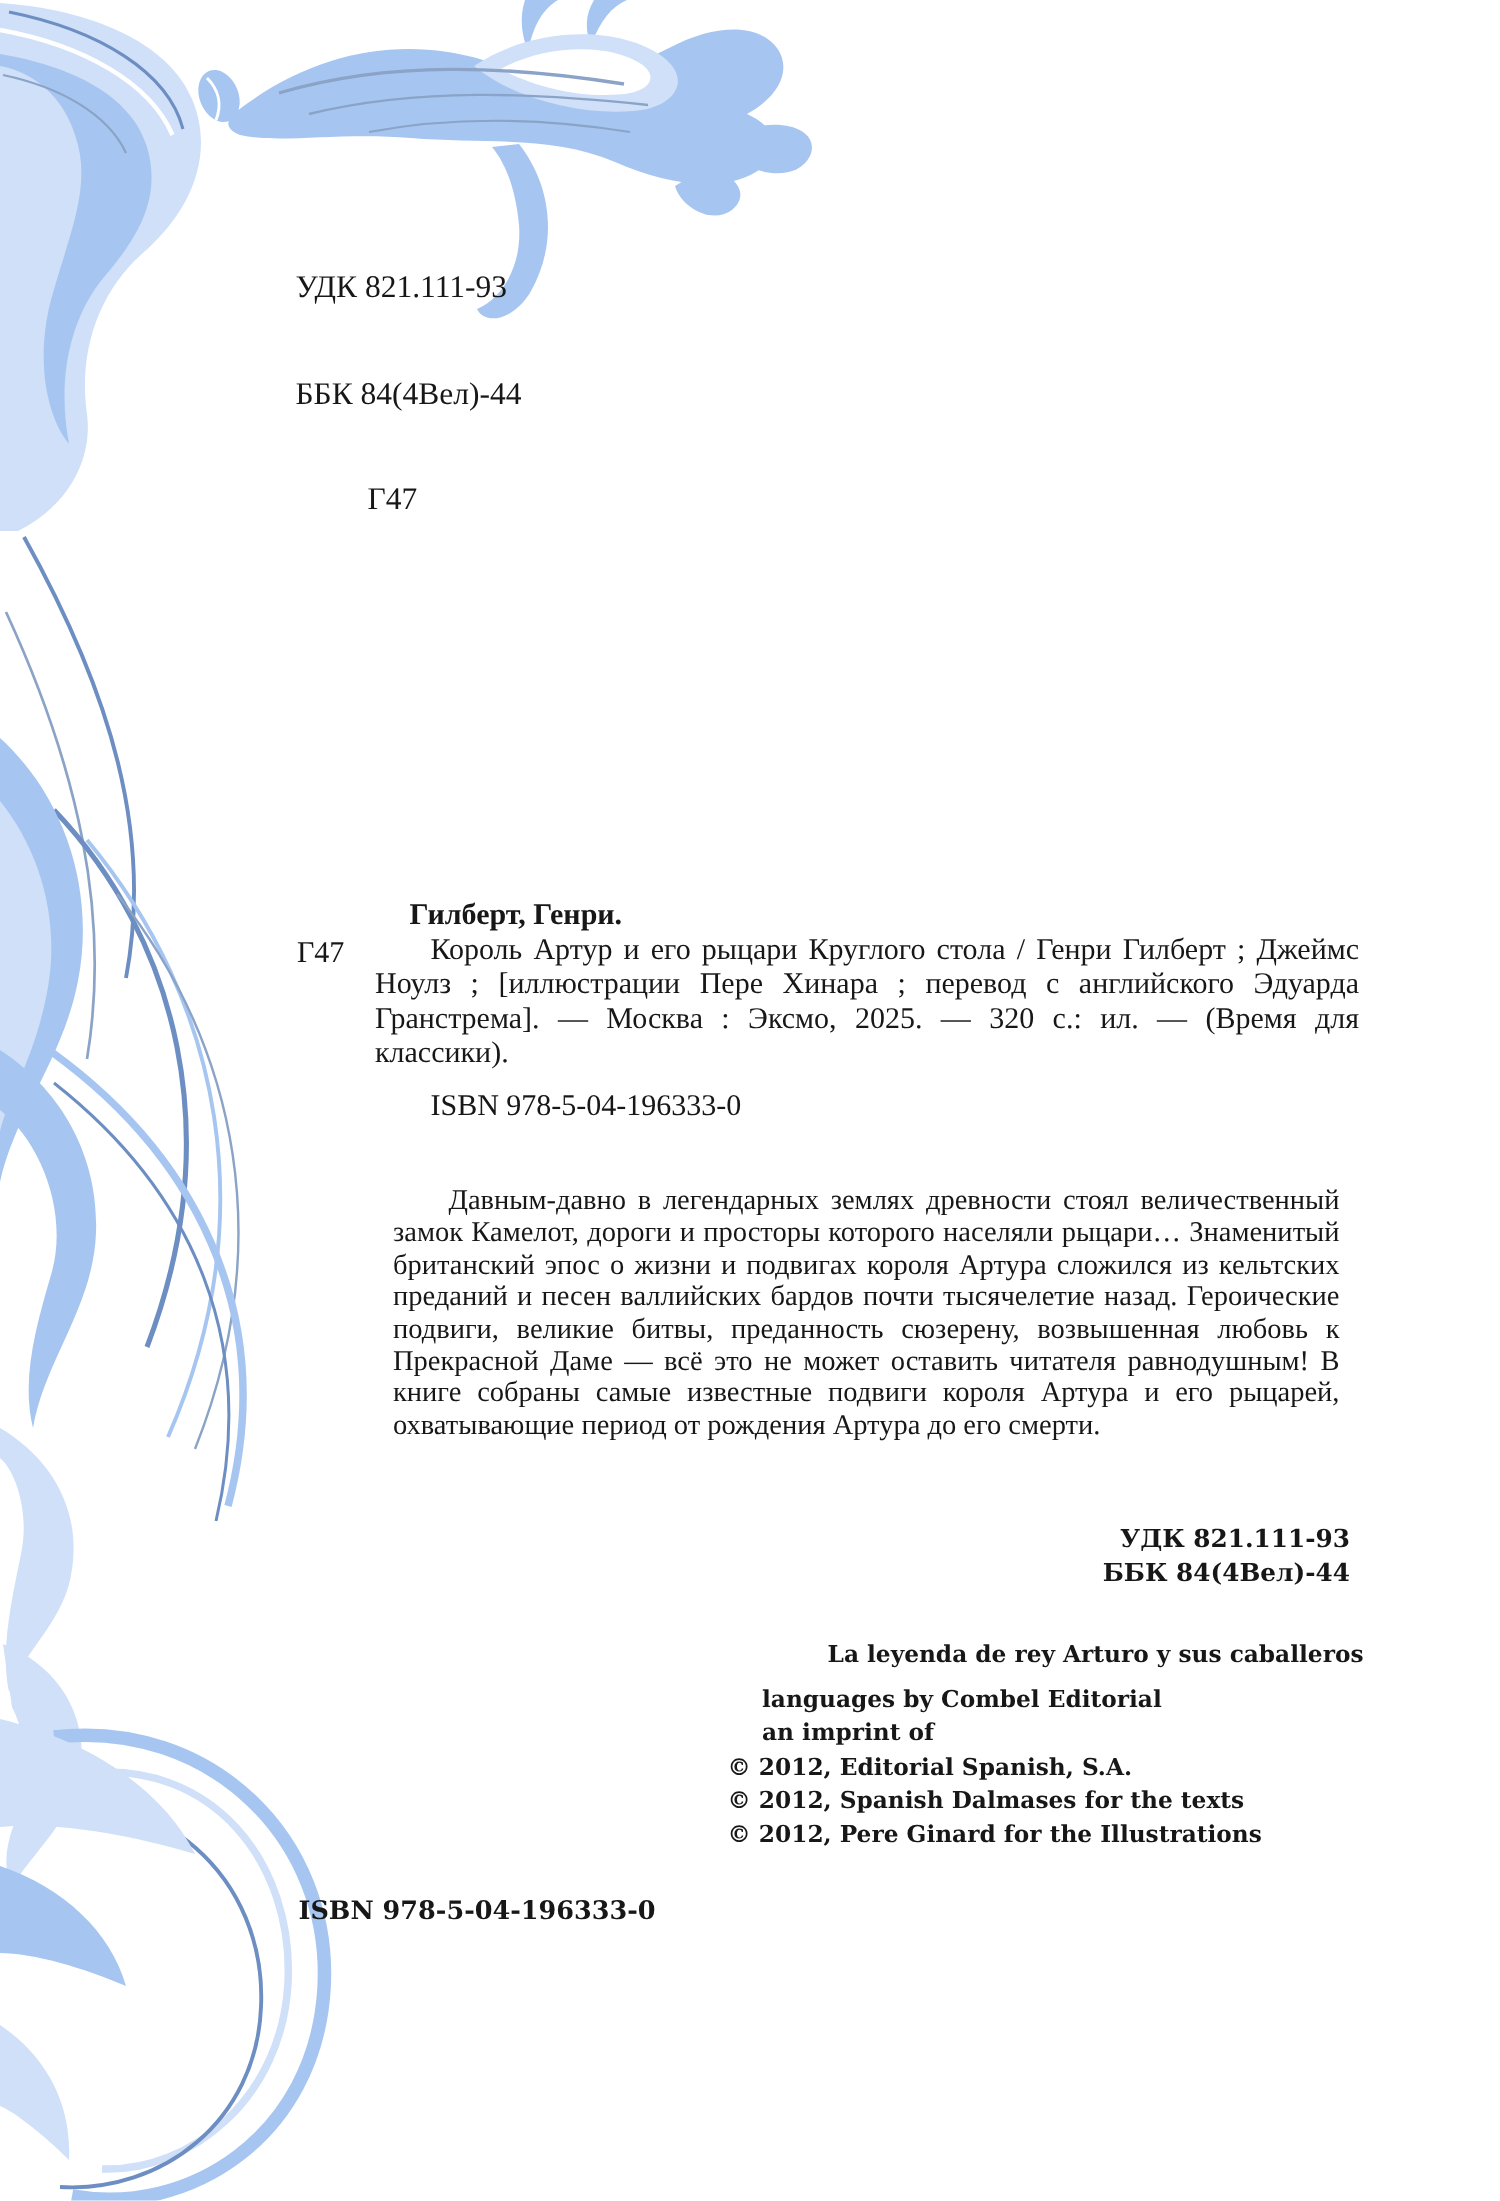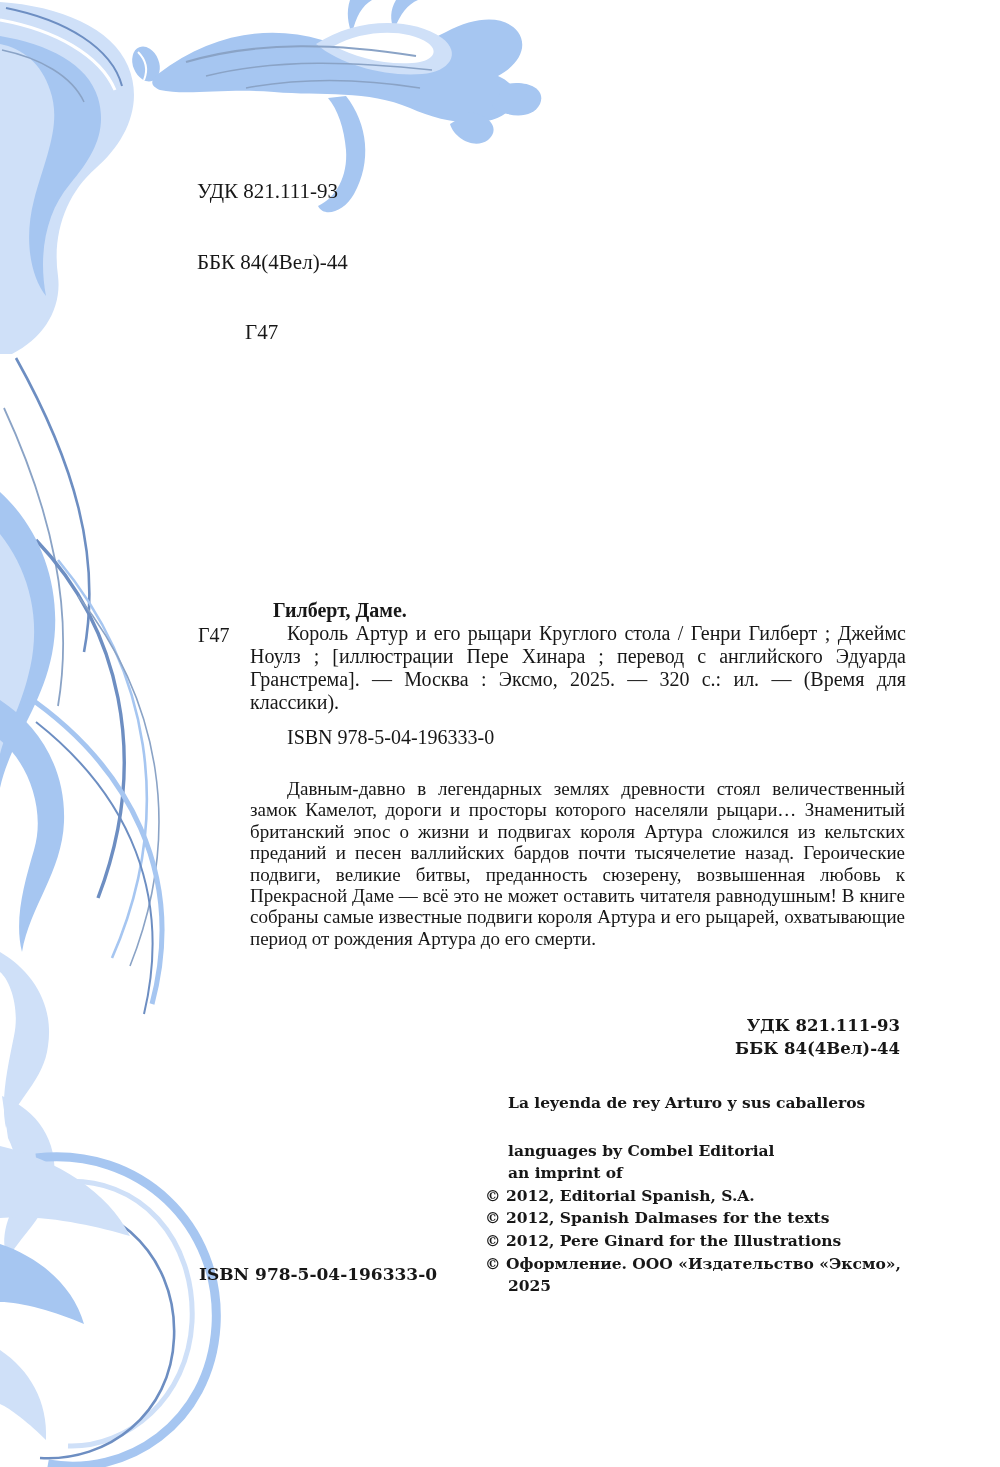--- a/index.html
+++ b/index.html
@@ -23,29 +23,29 @@
   .top-codes .indent{padding-left:48px;}
 
   .catalog{left:198px;top:599px;width:708px;font-size:20px;line-height:23px;}
   .catalog .author{margin:0 0 0 75px;font-weight:bold;}
   .catalog .entry{position:relative;}
   .catalog .code{position:absolute;left:0;top:2px;}
   .catalog .desc{margin:0 0 10px 52px;text-indent:37px;text-align:justify;}
   .catalog .cat-isbn{margin:12px 0 0 89px;}
 
   .annotation{left:250px;top:778px;width:655px;font-size:19px;line-height:21.4px;text-align:justify;}
-  .annotation p{margin:0;text-indent:37px;}
+  .annotation p{margin:12px;text-indent:37px;}
 
   .codes-right{right:100px;top:1014px;text-align:right;
     font-family:"DejaVu Serif",serif;font-weight:bold;font-size:16.5px;line-height:23px;}
 
   .credits{left:485px;top:1092px;width:424px;
     font-family:"DejaVu Serif",serif;font-weight:bold;font-size:15.5px;line-height:22.6px;}
   .credits p{margin:0;padding-left:23px;}
-  .credits .title{margin-bottom:25px;}
+  .credits .title{margin-bottom:7px;text-align:right;}
   .credits .cline{text-indent:-23px;}
 
   .isbn-bottom{left:199px;top:1264px;
     font-family:"DejaVu Serif",serif;font-weight:bold;font-size:17px;}
 </style>
 </head>
 <body>
 
 <svg class="abs" style="left:0;top:0;" width="1000" height="1467" viewBox="0 0 1000 1467" aria-hidden="true">
 
@@ -101,21 +101,21 @@
   </g>
 </svg>
 
 <div class="abs top-codes">
   <div>УДК 821.111-93</div>
   <div>ББК 84(4Вел)-44</div>
   <div class="indent">Г47</div>
 </div>
 
 <div class="abs catalog">
-  <p class="author">Гилберт, Даме.</p>
+  <p class="author">Гилберт, Генри.</p>
   <div class="entry">
     <span class="code">Г47</span>
     <p class="desc">Король Артур и его рыцари Круглого стола / Генри Гилберт ; Джеймс Ноулз ; [иллюстрации Пере Хинара ; перевод с английского Эдуарда Гранстрема]. — Москва : Эксмо, 2025. — 320 с.: ил. — (Время для классики).</p>
   </div>
   <p class="cat-isbn">ISBN 978-5-04-196333-0</p>
 </div>
 
 <div class="abs annotation">
   <p>Давным-давно в легендарных землях древности стоял величественный замок Камелот, дороги и просторы которого населяли рыцари… Знаменитый британский эпос о жизни и подвигах короля Артура сложился из кельтских преданий и песен валлийских бардов почти тысячелетие назад. Героические подвиги, великие битвы, преданность сюзерену, возвышенная любовь к Прекрасной Даме — всё это не может оставить читателя равнодушным! В книге собраны самые известные подвиги короля Артура и его рыцарей, охватывающие период от рождения Артура до его смерти.</p>
 </div>
@@ -125,16 +125,15 @@
   <div>ББК 84(4Вел)-44</div>
 </div>
 
 <div class="abs credits">
   <p class="title">La leyenda de rey Arturo y sus caballeros</p>
   <p>languages by Combel Editorial</p>
   <p>an imprint of</p>
   <p class="cline">© 2012, Editorial Spanish, S.A.</p>
   <p class="cline">© 2012, Spanish Dalmases for the texts</p>
   <p class="cline">© 2012, Pere Ginard for the Illustrations</p>
-  <p class="cline">© Оформление. ООО «Издательство «Эксмо», 2025</p>
 </div>
 
 <div class="abs isbn-bottom">ISBN 978-5-04-196333-0</div>
 
 </body></html>

